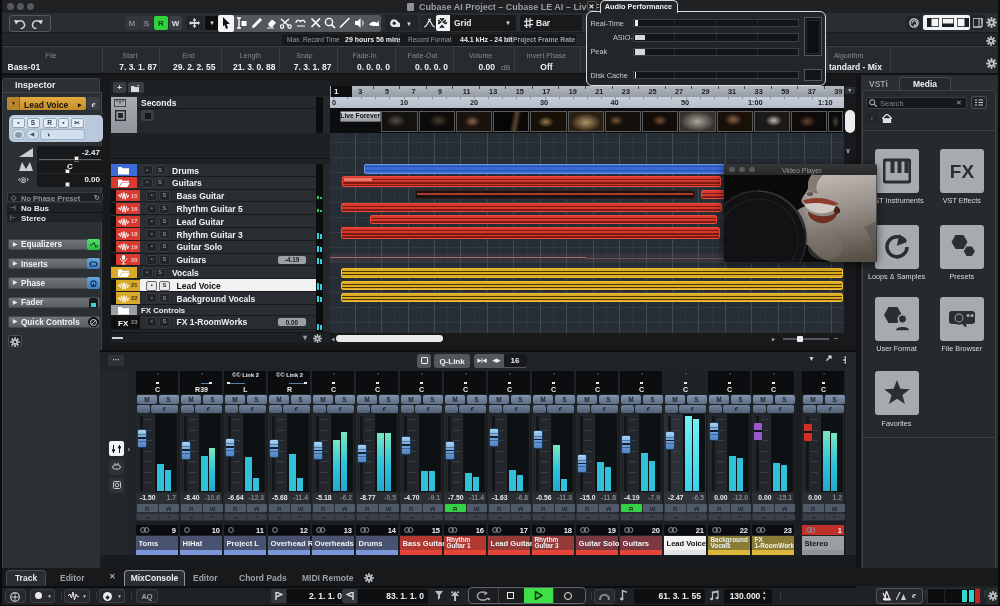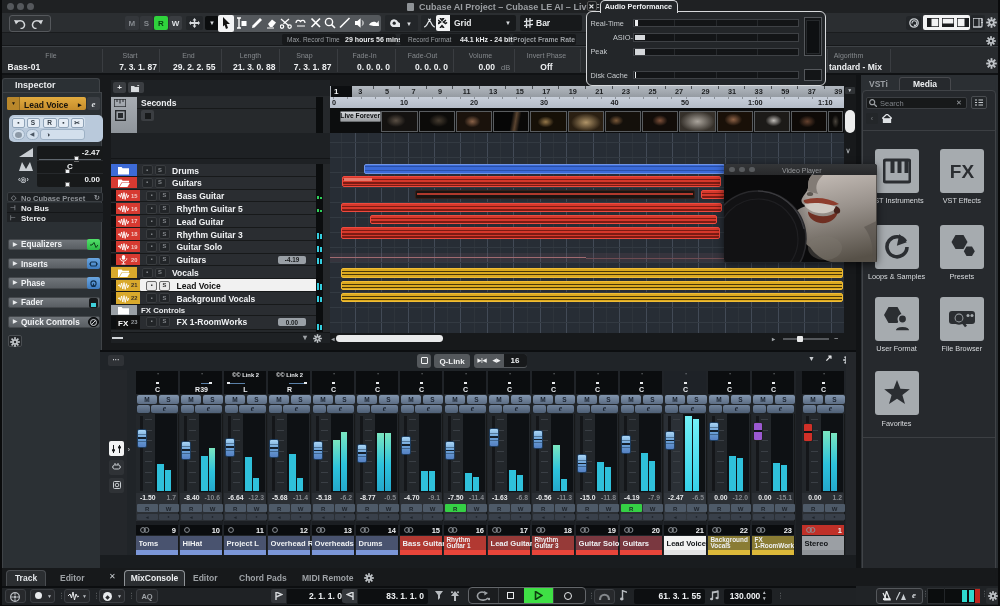--- a/index.html
+++ b/index.html
@@ -257,21 +257,21 @@
 <div class="a" style="left:39px;top:158.5px;width:62px;height:1.5px;background:#5f666d;"></div>
 <div class="a" style="left:74px;top:156px;width:5px;height:6px;background:#eef0f2;border:1px solid #666;"></div>
 <div class="a" style="left:37px;top:159.5px;width:66px;height:1px;background:#26292c;"></div>
 <div class="a tx" style="left:37px;top:162.5px;font-size:8px;color:#eef0f2;font-weight:bold;width:66px;text-align:center;">C</div>
 <div class="a" style="left:65px;top:169px;width:5px;height:5px;background:#eef0f2;border:1px solid #666;"></div>
 <div class="a" style="left:37px;top:173px;width:66px;height:1px;background:#26292c;"></div>
 <div class="a tx" style="left:40px;top:176px;font-size:8px;color:#eef0f2;font-weight:bold;width:60px;text-align:right;">0.00</div>
 <div class="a" style="left:65px;top:182px;width:5px;height:5px;background:#eef0f2;border:1px solid #666;"></div>
 <div class="a" style="left:7px;top:191.5px;width:96px;height:10.5px;background:#1e2124;border:1px solid #393d41;border-radius:2px;"></div>
 <div class="a tx" style="left:11px;top:194px;font-size:7px;color:#7d8186;font-weight:bold;">◇</div>
-<div class="a tx" style="left:21px;top:194.5px;font-size:7.5px;color:#8d9196;font-weight:bold;">No Cubase Preset</div>
+<div class="a tx" style="left:21px;top:194.5px;font-size:7.5px;color:#8d9196;font-weight:bold;">No Phase Preset</div>
 <div class="a tx" style="left:94px;top:194px;font-size:7px;color:#8d9196;font-weight:bold;">↻</div>
 <div class="a" style="left:7px;top:203px;width:96px;height:9.5px;background:#202326;border-bottom:1px solid #141618;"></div>
 <div class="a tx" style="left:10px;top:205px;font-size:6.5px;color:#8d9196;font-weight:bold;">⊣</div>
 <div class="a tx" style="left:21px;top:205px;font-size:8px;color:#e8eaec;font-weight:bold;">No Bus</div>
 <div class="a" style="left:7px;top:212.5px;width:96px;height:9.5px;background:#202326;"></div>
 <div class="a tx" style="left:10px;top:214.5px;font-size:6.5px;color:#8d9196;font-weight:bold;">⊢</div>
 <div class="a tx" style="left:21px;top:214.5px;font-size:8px;color:#e8eaec;font-weight:bold;">Stereo</div>
 <div class="a" style="left:8px;top:238.6px;width:92px;height:11.6px;background:linear-gradient(#70757a,#595e63);border-radius:2px;border:1px solid #44484c;"></div>
 <div class="a tx" style="left:13px;top:241.6px;font-size:5.5px;color:#e8eaec;font-weight:bold;">▶</div>
 <div class="a tx" style="left:21px;top:241.2px;font-size:8.2px;color:#f0f2f4;font-weight:bold;">Equalizers</div>

